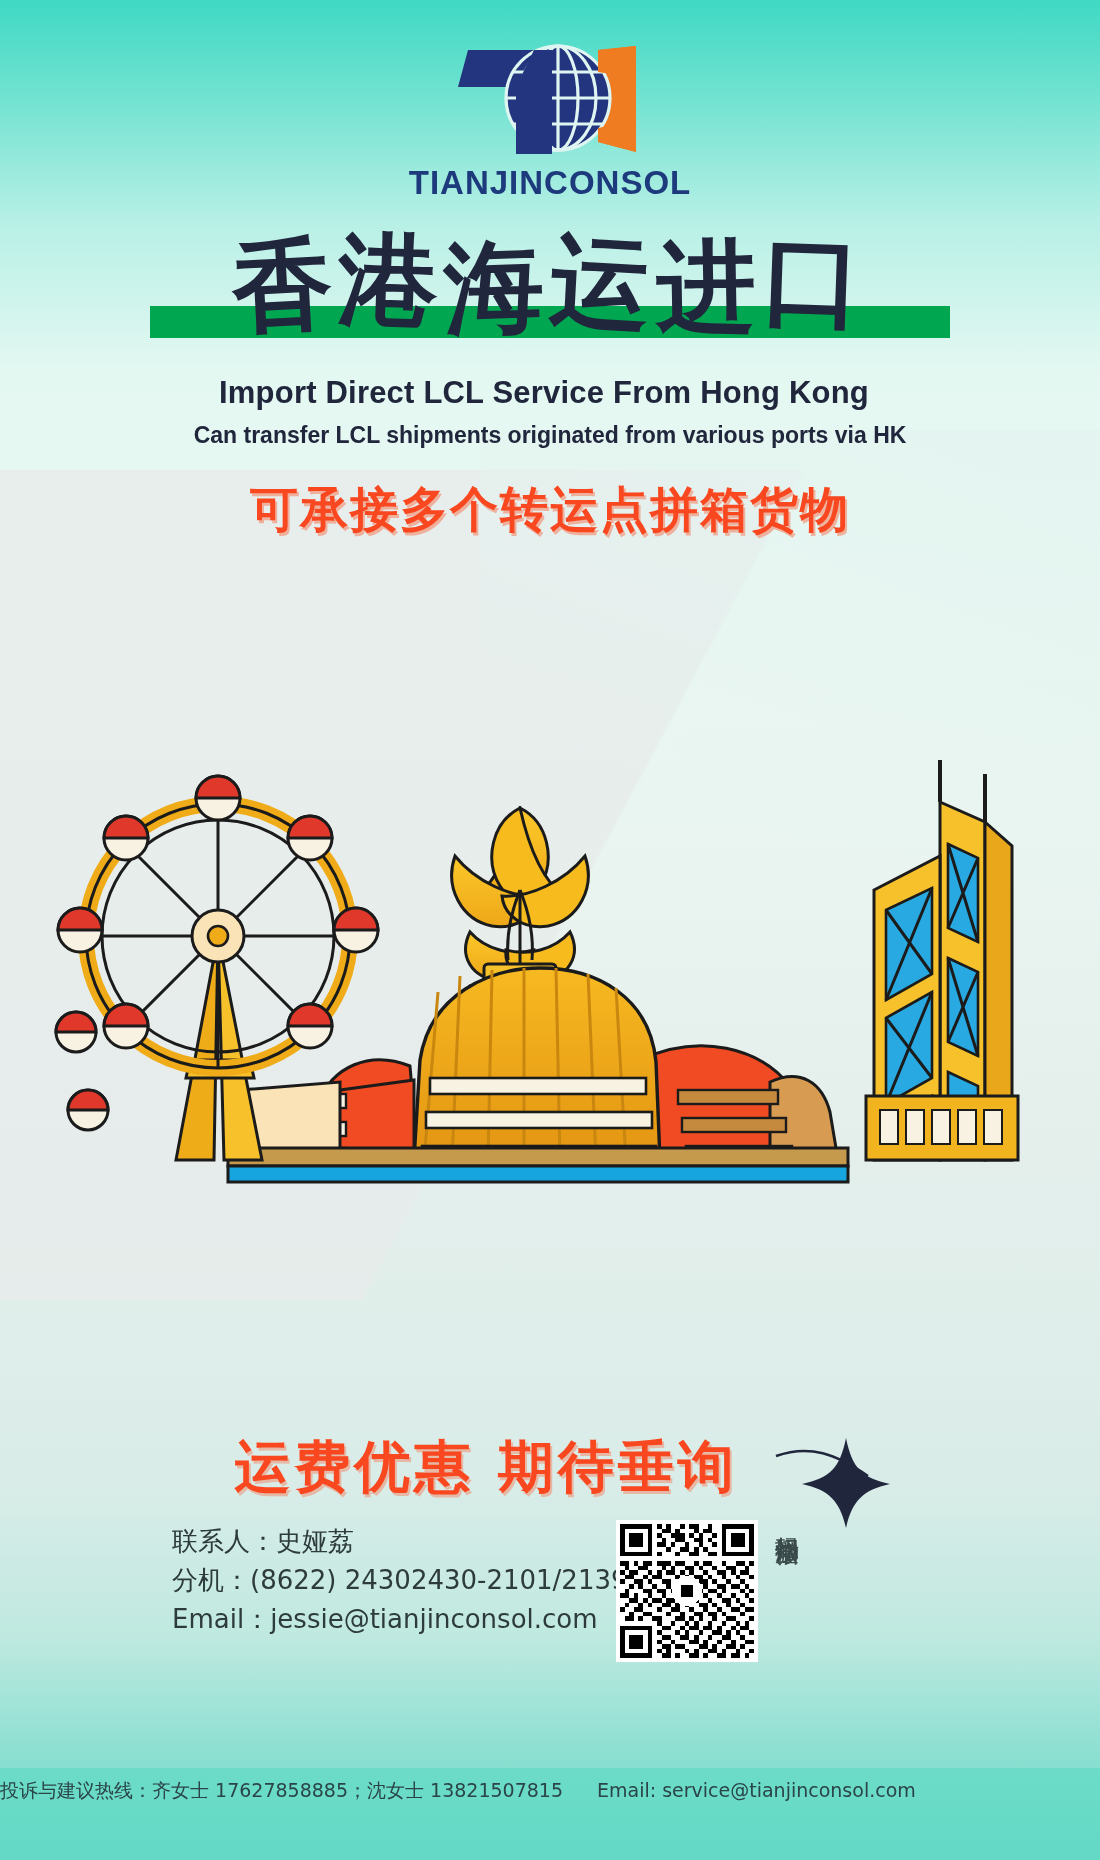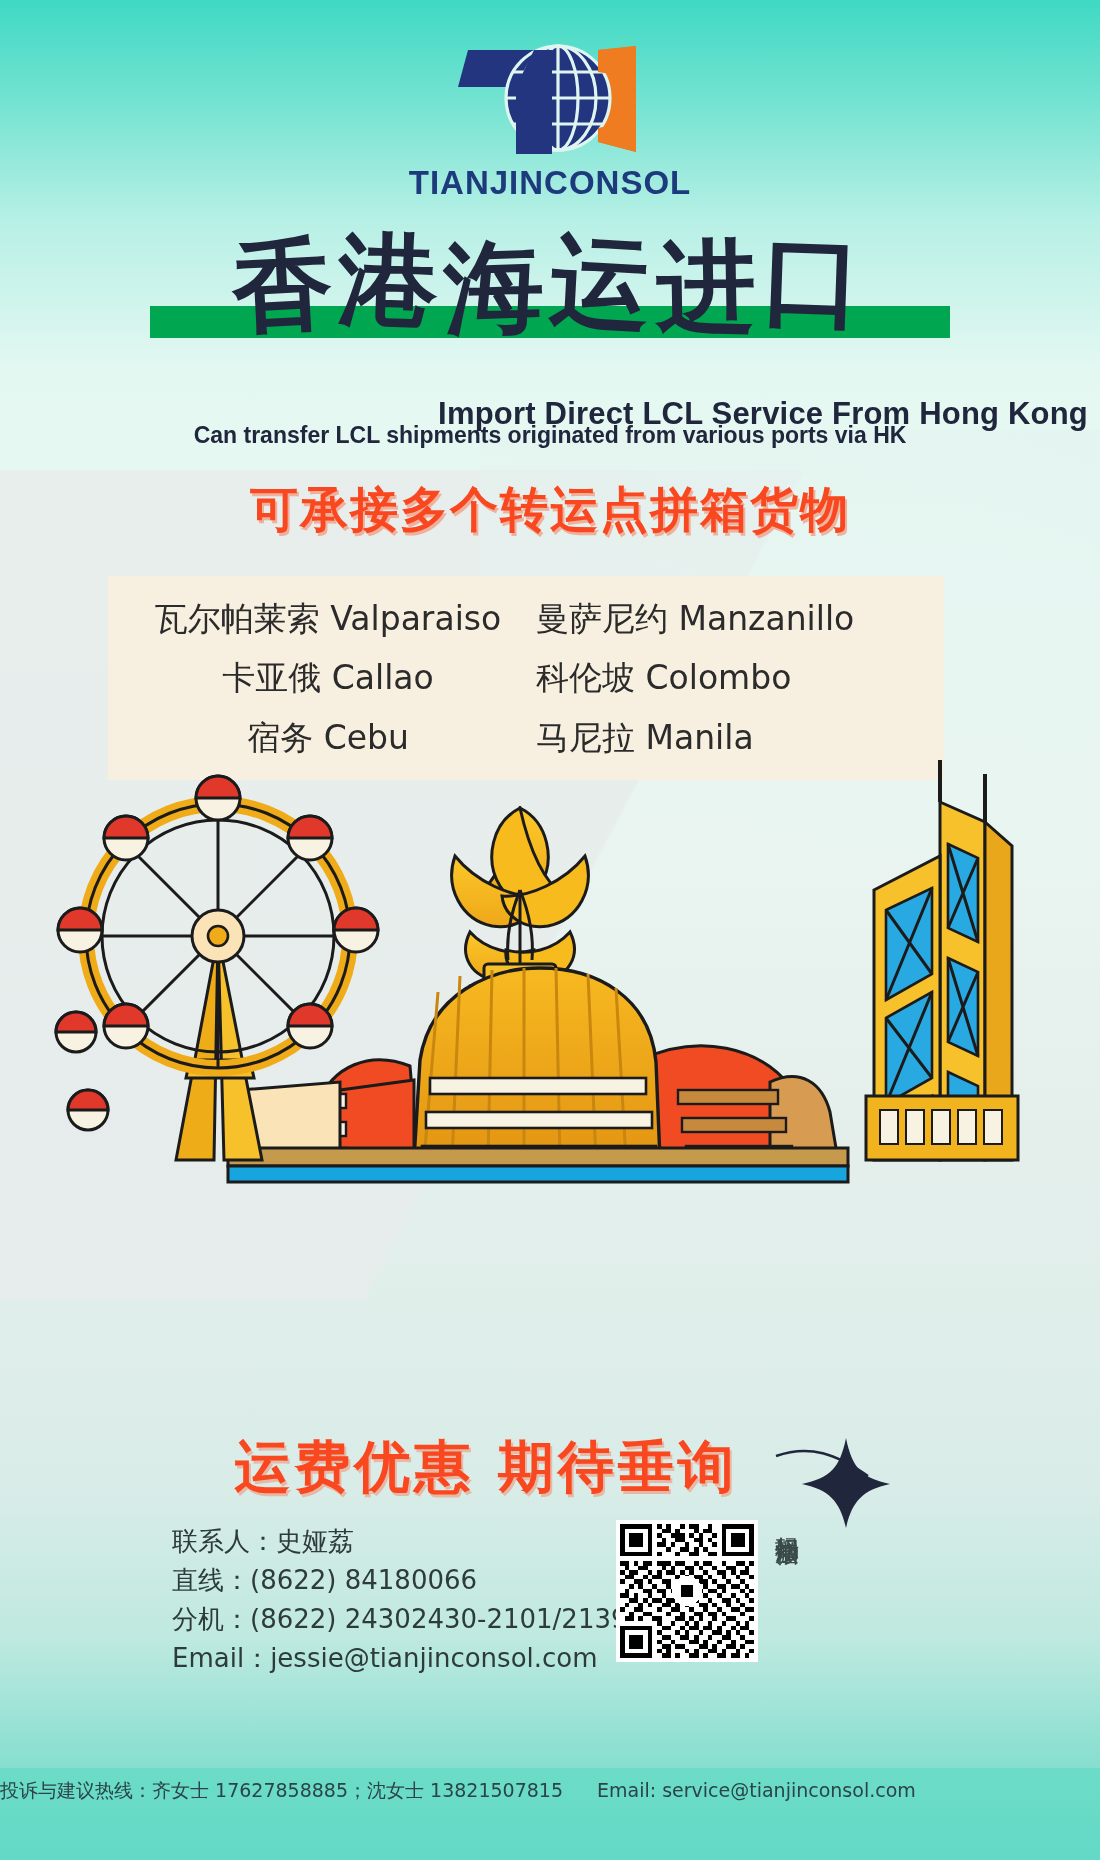--- a/index.html
+++ b/index.html
@@ -75,22 +75,22 @@
   .headline span { display: inline-block; }
   .headline span:nth-child(1){ transform: rotate(-3deg) translateY(2px); }
   .headline span:nth-child(2){ transform: rotate(2deg) translateY(-3px); }
   .headline span:nth-child(3){ transform: rotate(-2deg) translateY(4px); }
   .headline span:nth-child(4){ transform: rotate(3deg) translateY(-1px); }
   .headline span:nth-child(5){ transform: rotate(-1deg) translateY(3px); }
   .headline span:nth-child(6){ transform: rotate(2deg) translateY(-2px); }
 
   
   .sub-en1 {
-    position: absolute; top: 396px; left: 0; width: 1088px;
-    text-align: right;
+    position: absolute; top: 375px; left: 0; width: 1088px;
+    text-align: center;
     font-size: 31px; font-weight: 700; color: #20263c;
     letter-spacing: .2px;
   }
   .sub-en2 {
     position: absolute; top: 422px; left: 0; width: 1100px;
     text-align: center;
     font-size: 23px; font-weight: 700; color: #20263c;
   }
 
   
@@ -216,30 +216,20 @@
     <div class="headline">
       <span>香</span><span>港</span><span>海</span><span>运</span><span>进</span><span>口</span>
     </div>
   </div>
 
   <div class="sub-en1">Import Direct LCL Service From Hong Kong</div>
   <div class="sub-en2">Can transfer LCL shipments originated from various ports via HK</div>
 
   <div class="sub-cn-red">可承接多个转运点拼箱货物</div>
 
-  <div class="port-box">
-    <div class="port-grid">
-      <div class="port-cell r1 col-a">瓦尔帕莱索 Valparaiso</div>
-      <div class="port-cell r1 col-b">曼萨尼约 Manzanillo</div>
-      <div class="port-cell r2 col-a">卡亚俄 Callao</div>
-      <div class="port-cell r2 col-b">科伦坡 Colombo</div>
-      <div class="port-cell r3 col-a">宿务 Cebu</div>
-      <div class="port-cell r3 col-b">马尼拉 Manila</div>
-    </div>
-  </div>
 
   <svg class="skyline" viewBox="0 0 1100 640">
     <defs>
       <linearGradient id="gGold" x1="0" y1="0" x2="0" y2="1">
         <stop offset="0%" stop-color="#fcc82a"></stop>
         <stop offset="100%" stop-color="#eea718"></stop>
       </linearGradient>
       <linearGradient id="gRoof" x1="0" y1="0" x2="0" y2="1">
         <stop offset="0%" stop-color="#f7b921"></stop>
         <stop offset="100%" stop-color="#e39512"></stop>
@@ -392,21 +382,20 @@
   </svg>
 
   <div class="slogan">运费优惠 期待垂询</div>
   <svg class="sparkle" width="120" height="110" viewBox="0 0 120 110">
     <path d="M4 36 C38 24 64 34 96 56" fill="none" stroke="#20263c" stroke-width="2.4"></path>
     <path d="M74 18 C80 48 90 58 118 64 C90 70 80 82 74 108 C68 82 58 70 30 64 C58 58 68 48 74 18 Z" fill="#20263c"></path>
   </svg>
 
   <div class="contact">
     <div class="contact-line">联系人：史娅荔</div>
-    <div class="contact-line">直线：(8622) 84180066</div>
     <div class="contact-line">分机：(8622) 24302430-2101/2139</div>
     <div class="contact-line">Email：jessie@tianjinconsol.com</div>
   </div>
 
   <div class="qr-wrap">
     <div class="qr-box">
       <svg width="134" height="134" viewBox="0 0 29 29" shape-rendering="crispEdges">
         <rect width="29" height="29" fill="#fff"></rect>
         <g fill="#000">
           <path d="M0 0h7v7h-7z"></path>

